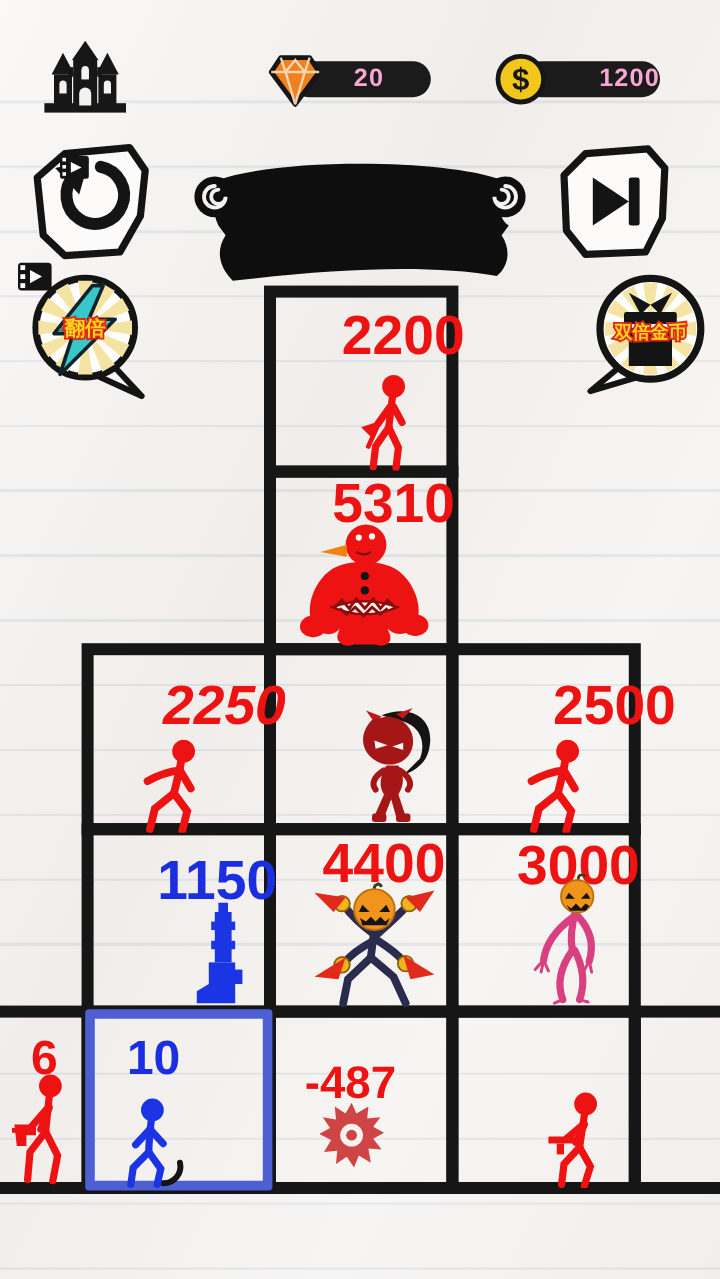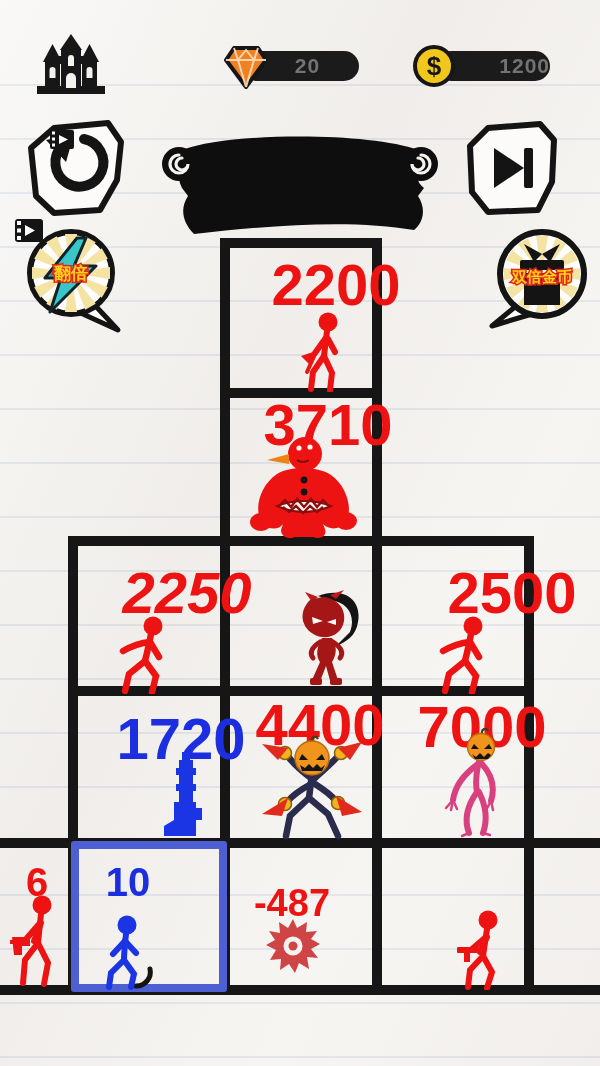--- a/index.html
+++ b/index.html
@@ -7,29 +7,29 @@
   .screen{position:relative;width:600px;height:1066px;overflow:hidden;
     background-color:#f4f2ef;
     background-image:
       linear-gradient(115deg, rgba(255,255,255,.5) 0%, rgba(236,233,229,.5) 40%, rgba(250,248,246,.5) 70%, rgba(238,235,231,.5) 100%),
       repeating-linear-gradient(to bottom, rgba(120,145,180,0) 0px, rgba(120,145,180,0) 52px, rgba(145,165,195,.38) 52px, rgba(145,165,195,.38) 54px);
     background-position:0 0,0 32px;
   }
   .abs{position:absolute;}
   
   .pill{position:absolute;height:30px;background:#1b1b1b;border-radius:16px;
-    display:flex;align-items:center;justify-content:center;color:#737373;
+    display:flex;align-items:center;justify-content:center;color:#f9a8d4;
     font-weight:bold;font-size:21px;letter-spacing:1px;}
   
   .cell{position:absolute;border:10px solid #161616;box-sizing:border-box;background:transparent;}
   .sel-border{position:absolute;border:8px solid #4d5fd2;box-sizing:border-box;border-radius:3px;}
   .num{position:absolute;transform:translateX(-50%);font-weight:bold;line-height:1;white-space:nowrap;}
   .num.red{color:#ee1313;}
   .num.blue{color:#1b2ee0;}
-  .f46{font-size:58px;} .f40{font-size:40px;} .f38{font-size:38px;}
+  .f46{font-size:46px;} .f40{font-size:40px;} .f38{font-size:38px;}
   svg{display:block;}
   .bubble-text{font-weight:bold;paint-order:stroke;stroke:#e02818;stroke-width:3px;fill:#ffd319;
     font-family:"Liberation Sans",sans-serif;}
 </style>
 </head>
 <body>
 
 <div class="screen">
 
   <svg class="abs" style="left:33px;top:34px" width="76" height="60" viewBox="0 0 76 60">
@@ -182,26 +182,26 @@
   <div class="cell" style="left:372px;top:686px;width:162px;height:162px;"></div>
   <div class="cell" style="left:-84px;top:838px;width:162px;height:157px;"></div>
   <div class="cell" style="left:68px;top:838px;width:162px;height:157px;"></div>
   <div class="cell" style="left:220px;top:838px;width:162px;height:157px;"></div>
   <div class="cell" style="left:372px;top:838px;width:162px;height:157px;"></div>
   <div class="cell" style="left:524px;top:838px;width:162px;height:157px;"></div>
 
   <div class="sel-border" style="left:71px;top:841px;width:156px;height:151px;"></div>
 
   <span class="num red f46" style="left:336px;top:256px;">2200</span>
-  <span class="num red f46" style="left:328px;top:396px;">3710</span>
+  <span class="num red f46" style="left:328px;top:396px;">5310</span>
   <span class="num red f46" style="left:187px;top:564px;font-style:italic;">2250</span>
   <span class="num red f46" style="left:488px;top:564px;margin-left:24px;">2500</span>
-  <span class="num blue f46" style="left:181px;top:710px;">1720</span>
+  <span class="num blue f46" style="left:181px;top:710px;">1150</span>
   <span class="num red f46" style="left:320px;top:696px;">4400</span>
-  <span class="num red f46" style="left:482px;top:698px;">7000</span>
+  <span class="num red f46" style="left:482px;top:698px;">3000</span>
   <span class="num red f40" style="left:37px;top:862px;">6</span>
   <span class="num blue f40" style="left:128px;top:862px;">10</span>
   <span class="num red f38" style="left:292px;top:884px;">-487</span>
 
   <svg class="abs" style="left:300px;top:312px" width="52" height="80" viewBox="0 0 52 80">
     <g stroke="#ee1313" stroke-width="6" stroke-linecap="round" fill="none">
       <path d="M 27,19 L 24,44"></path>
       <path d="M 25,27 L 15,41"></path>
       <path d="M 28,27 L 35,40"></path>
       <path d="M 24,44 L 13,60 L 11,77"></path>

